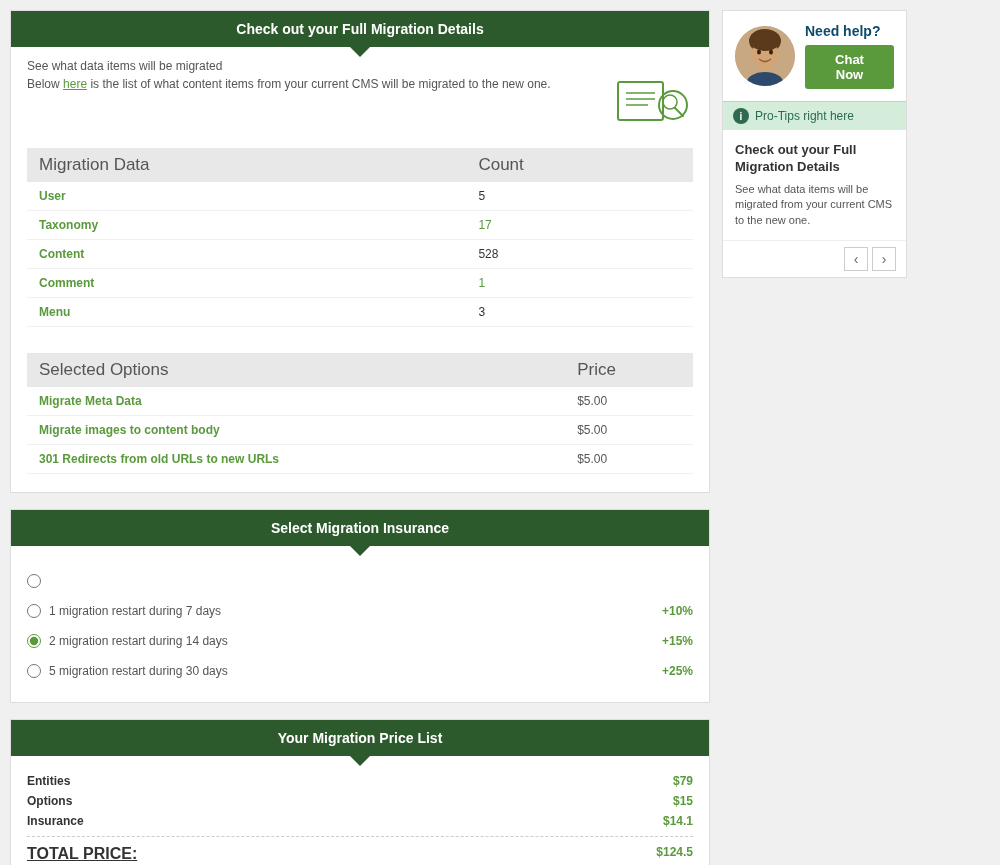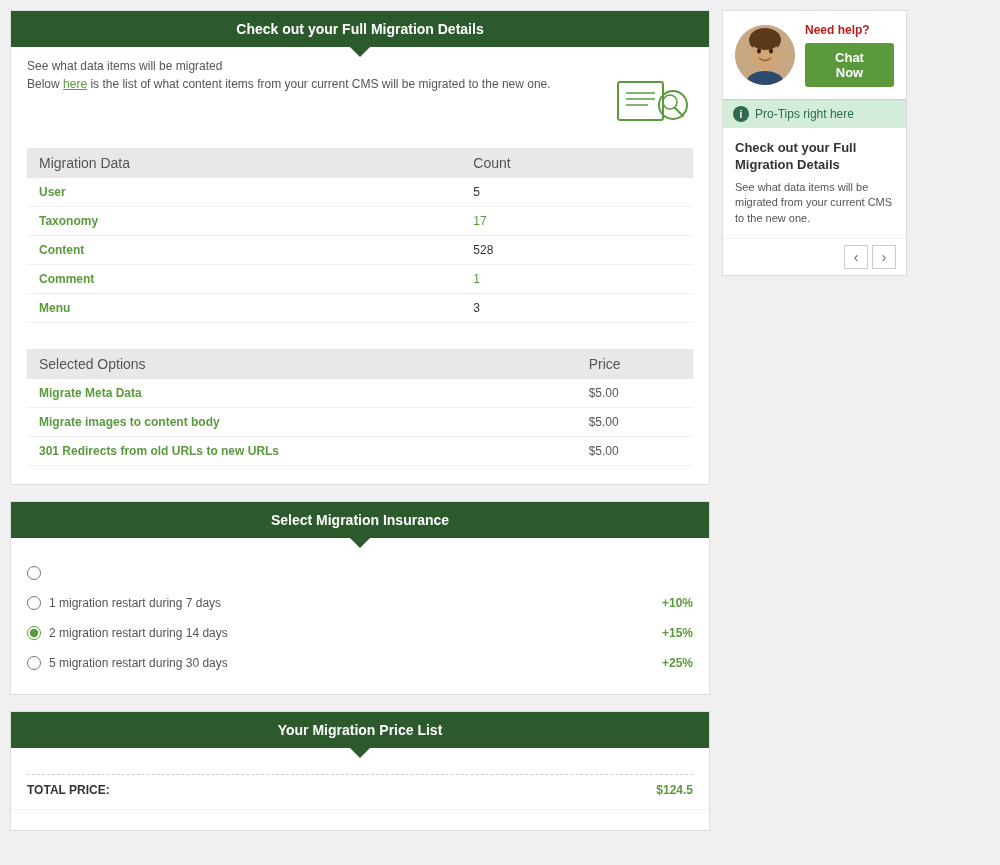--- a/index.html
+++ b/index.html
@@ -81,21 +81,21 @@
     
     table {
       width: 100%;
       border-collapse: collapse;
       margin: 8px 0;
     }
     th {
       background: #e8e8e8;
       padding: 7px 12px;
       text-align: left;
-      font-size: 14px;
+      font-size: 17px;
       color: #555;
       font-weight: normal;
     }
     td {
       padding: 7px 12px;
       font-size: 12px;
       border-bottom: 1px solid #f0f0f0;
       color: #555;
     }
     td.link-cell {
@@ -165,24 +165,25 @@
       border: none;
       border-top: 1px dashed #ccc;
       margin: 8px 0;
     }
     .total-row {
       display: flex;
       justify-content: space-between;
       margin-top: 6px;
     }
     .total-label {
-      font-size: 12px;
+      font-size: 16px;
       font-weight: bold;
       color: #333;
       text-transform: uppercase;
+      text-decoration: underline;
     }
     .total-value {
       font-size: 12px;
       font-weight: bold;
       color: #5a9a3c;
     }
 
     
     .coupon-toggle-row {
       display: flex;
@@ -205,23 +206,23 @@
     .avatar-circle {
       width: 60px;
       height: 60px;
       border-radius: 50%;
       overflow: hidden;
       background: #c8a882;
       flex-shrink: 0;
     }
     
     .need-help-text {
-      font-size: 12px;
-      font-weight: bold;
-      color: #b91c1c;
+      font-size: 14px;
+      font-weight: bold;
+      color: #0c4a6e;
       margin-bottom: 6px;
     }
     .chat-now-btn {
       background: #5a9a3c;
       color: white;
       border: none;
       padding: 7px 16px;
       font-size: 13px;
       font-weight: bold;
       cursor: pointer;
@@ -404,20 +405,34 @@
           <span class="radio-percent">+25%</span>
         </div>
       </div>
   </div>
 
   <div class="section-box">
     <div class="section-header">
       <span>Your Migration Price List</span>
     </div>
     <div class="price-section">
+      <div id="price-rows-container">
+          <div class="price-row">
+            <span class="price-label">Entities</span>
+            <span class="price-value">$79</span>
+          </div>
+          <div class="price-row">
+            <span class="price-label">Options</span>
+            <span class="price-value">$15</span>
+          </div>
+          <div class="price-row">
+            <span class="price-label">Insurance</span>
+            <span class="price-value">$14.1</span>
+          </div>
+        </div>
       <hr class="price-divider">
       <div class="total-row">
         <span class="total-label">TOTAL PRICE:</span>
         <span class="total-value">$124.5</span>
       </div>
     </div>
     <div class="coupon-toggle-row">
       
     </div>
 

